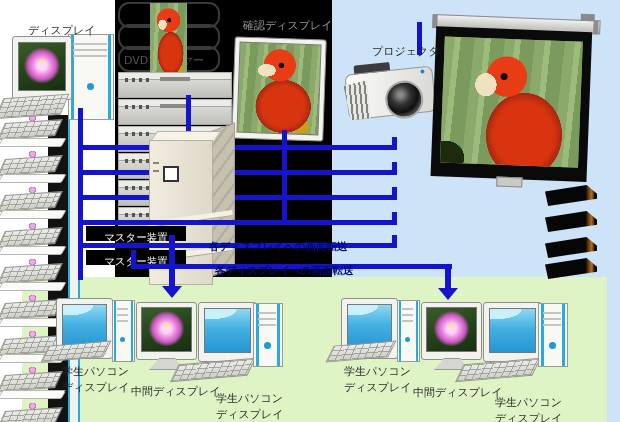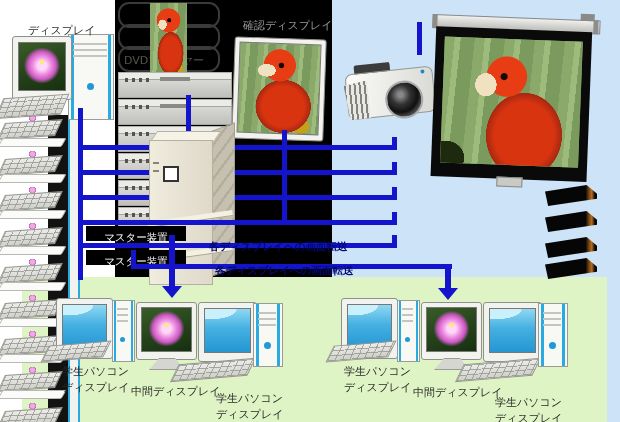--- a/index.html
+++ b/index.html
@@ -181,20 +181,21 @@
   <div class="monitor" style="left:233px;top:38px;width:90px;height:100px;transform:rotate(2deg);z-index:3;">
     <div class="screen parrot" style="left:4px;top:4px;right:4px;bottom:5px;"></div>
   </div>
   <div class="abs" style="left:233px;top:138px;width:82px;height:139px;overflow:hidden;z-index:3;">
     
     
     
     
   </div>
 
+  <div class="lbl" style="left:372px;top:44px;">プロジェクタ</div>
   <div class="abs" id="projector">
     <div class="pj-panel"></div>
     <div class="pj-body"></div>
     <div class="pj-ribs"></div>
     <div class="pj-lens"></div>
     <div class="pj-dot"></div>
   </div>
 
   <div class="abs" id="proj-screen">
     <div class="ps-mount"></div>

